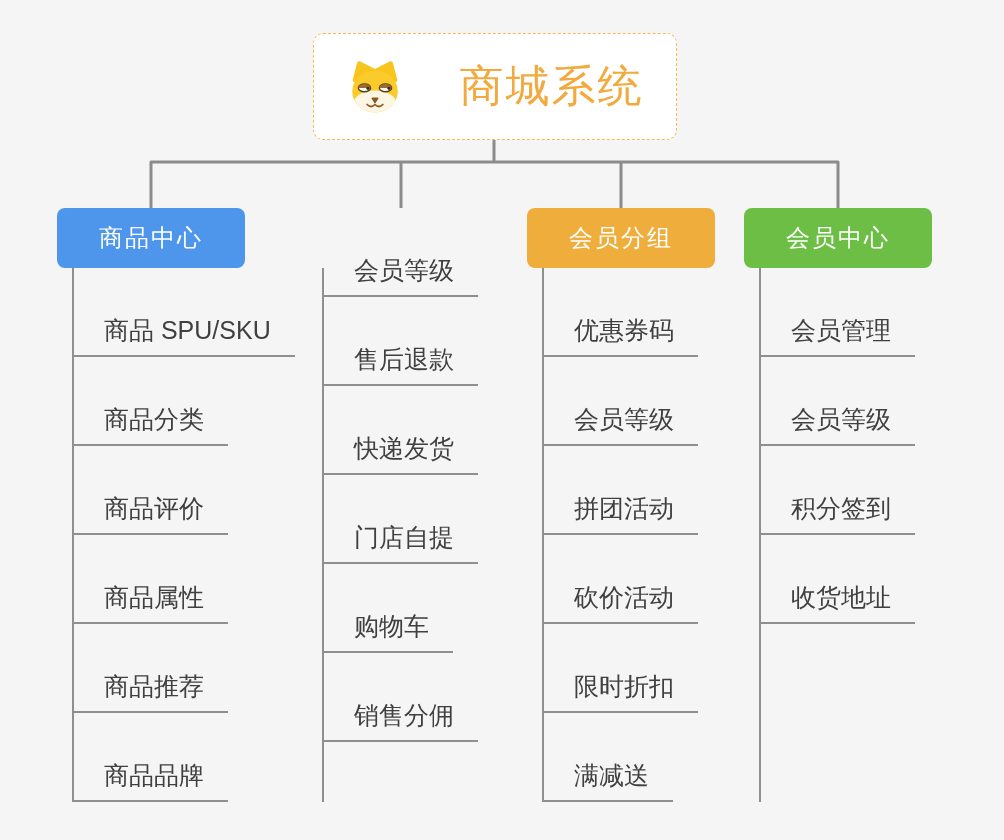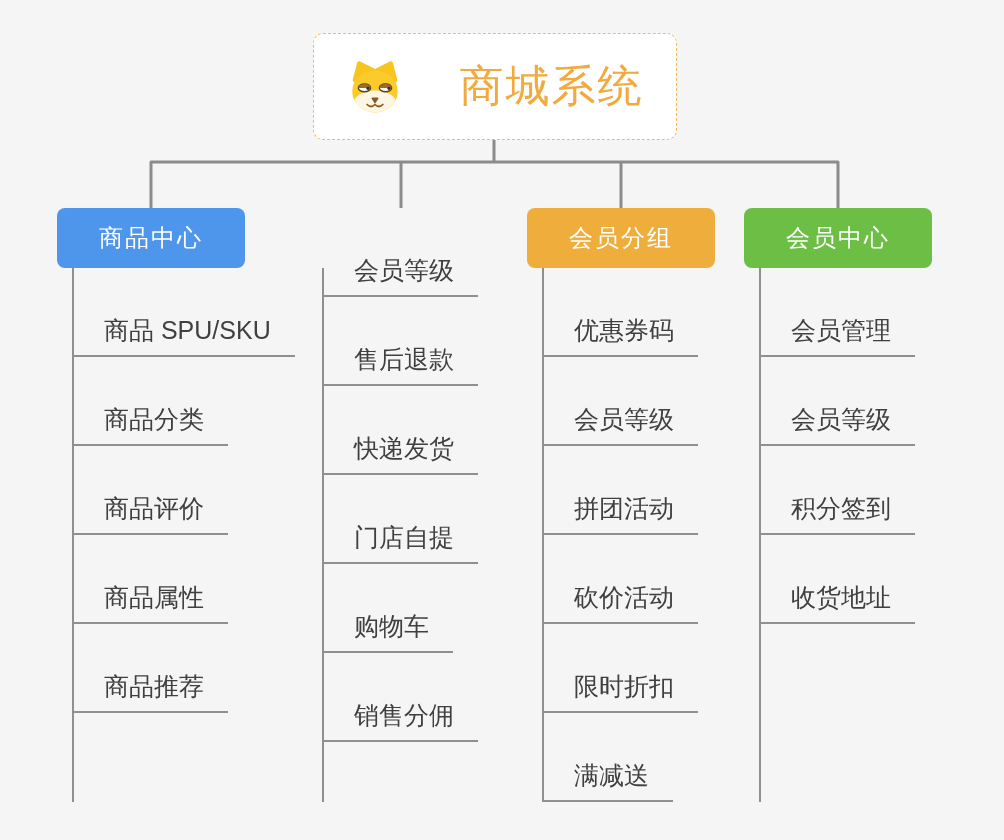--- a/index.html
+++ b/index.html
@@ -100,20 +100,23 @@
       </div>
     <div class="leaf">
         <span class="leaf-label">商品评价</span>
       </div>
     <div class="leaf">
         <span class="leaf-label">商品属性</span>
       </div>
     <div class="leaf">
         <span class="leaf-label">商品推荐</span>
       </div>
+    <div class="leaf">
+        <span class="leaf-label">商品品牌</span>
+      </div>
   </div>
 
   <div class="column col-1">
     <div class="spine"></div>
     <div class="leaf">
         <span class="leaf-label">会员等级</span>
       </div>
     <div class="leaf">
         <span class="leaf-label">售后退款</span>
       </div>

